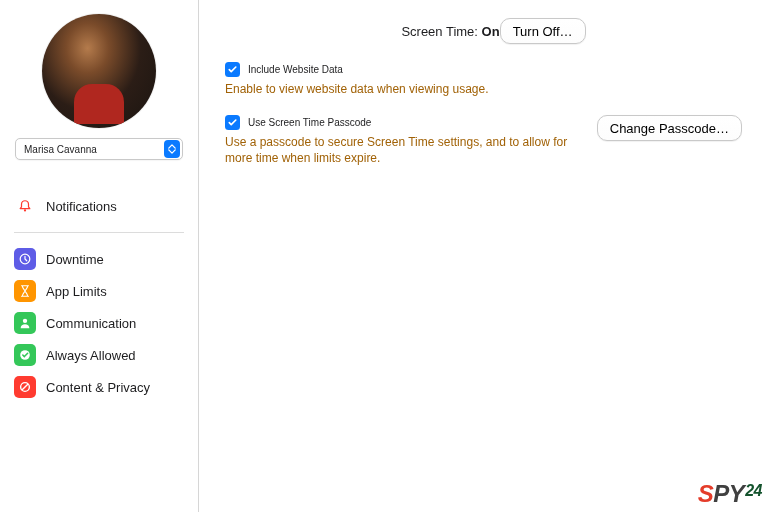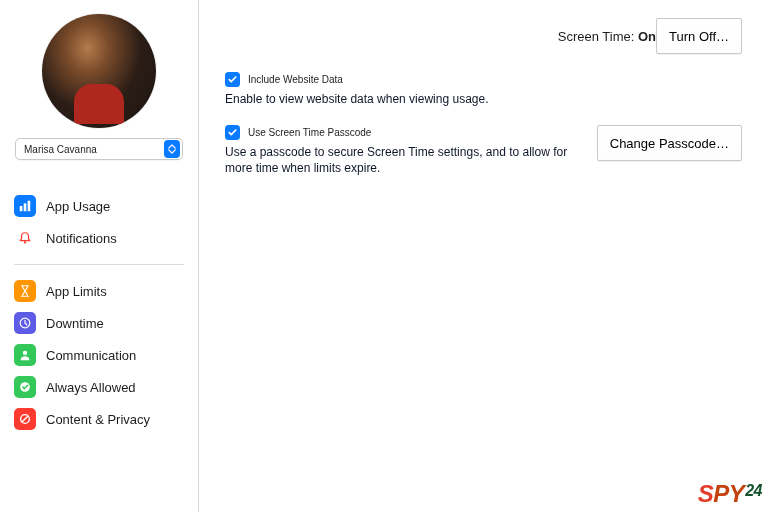--- a/index.html
+++ b/index.html
@@ -99,31 +99,31 @@
       flex-shrink: 0;
     }
     .nav-icon svg { width: 14px; height: 14px; }
     .main {
       flex: 1;
       padding: 18px 26px 0 26px;
       position: relative;
     }
     .row {
       display: flex;
-      justify-content: flex-end;
+      justify-content: center;
       align-items: center;
       margin-left: 20px;
     }
     .row-title { font-size: 13px; }
     .row-title strong { font-weight: 600; }
     .mac-button {
-      height: 36px;
+      height: 26px;
       padding: 0 12px;
       border: 1px solid #c9c9c9;
-      border-radius: 2px;
+      border-radius: 10px;
       background: linear-gradient(#ffffff,#fdfdfd);
       font-size: 13px;
       line-height: 19px;
       box-shadow: 0 0.5px 1px rgba(0,0,0,0.06);
       cursor: default;
     }
     .section { margin-top: 18px; }
     .check-row {
       display: flex;
       align-items: center;
@@ -136,21 +136,21 @@
       background: #0a7aff;
       display: flex;
       align-items: center;
       justify-content: center;
       flex-shrink: 0;
     }
     .checkbox svg { width: 11px; height: 11px; }
     .check-label { font-size: 10px; }
     .check-desc {
       font-size: 12px;
-      color: #0f172a;
+      color: #a16207;
       margin-top: 4px;
       line-height: 1.35;
     }
     .passcode-row {
       display: flex;
       align-items: flex-start;
       justify-content: space-between;
     }
     .watermark {
       position: absolute;
@@ -159,21 +159,21 @@
       background: #fff;
       padding: 2px 6px 4px 8px;
       font-weight: 800;
       font-style: italic;
       font-size: 24px;
       letter-spacing: -0.5px;
       display: flex;
       align-items: baseline;
     }
     .watermark .s { color: #e43c2a; }
-    .watermark .py { color: #c2410c; }
+    .watermark .py { color: #404040; }
     .watermark .n24 { color: #14532d; font-size: 16px; margin-left: 1px; position: relative; top: -6px; }
   </style>
 </head>
 <body>
 
 <div class="sidebar">
   <div class="avatar"></div>
 
   <div class="user-select">
     <span>Marisa Cavanna</span>
@@ -183,57 +183,47 @@
         </svg>
       <svg viewBox="0 0 10 6" width="8" height="5">
           <path d="M1 1 L5 5 L9 1" stroke="#fff" stroke-width="1.6" fill="none" stroke-linecap="round" stroke-linejoin="round"></path>
         </svg>
     </span>
   </div>
 
   <div class="nav">
 
     <div class="nav-item">
-      <span class="nav-icon" style="background:#0a7aff">
-        <svg viewBox="0 0 16 16">
-            <rect x="2" y="8" width="3" height="6" fill="#fff"></rect>
-            <rect x="6.5" y="5" width="3" height="9" fill="#fff"></rect>
-            <rect x="11" y="2" width="3" height="12" fill="#fff"></rect>
-          </svg>
-      </span>
-      <span>App Usage</span>
-    </div>
-    <div class="nav-item">
       <span class="nav-icon" style="background:#fff">
         <svg viewBox="0 0 16 16">
             <path d="M8 2c-2.2 0-4 1.8-4 4v3l-1.5 2h11L12 9V6c0-2.2-1.8-4-4-4z" fill="none" stroke="#ff3b30" stroke-width="1.4" stroke-linejoin="round"></path>
             <circle cx="8" cy="13" r="1.3" fill="#ff3b30"></circle>
           </svg>
       </span>
       <span>Notifications</span>
     </div>
 
     <div class="nav-divider"></div>
 
     <div class="nav-item">
-      <span class="nav-icon" style="background:#ff9500">
-        <svg viewBox="0 0 16 16">
-            <path d="M4 2h8M4 14h8M5 2c0 3 2 4 3 6-1 2-3 3-3 6M11 2c0 3-2 4-3 6 1 2 3 3 3 6" stroke="#fff" stroke-width="1.3" fill="none" stroke-linecap="round"></path>
-          </svg>
-      </span>
-      <span>App Limits</span>
-    </div>
-    <div class="nav-item">
       <span class="nav-icon" style="background:#5e5ce6">
         <svg viewBox="0 0 16 16">
             <circle cx="8" cy="8" r="5.5" fill="none" stroke="#fff" stroke-width="1.4"></circle>
             <path d="M8 5v3l2 2" stroke="#fff" stroke-width="1.4" fill="none" stroke-linecap="round"></path>
           </svg>
       </span>
       <span>Downtime</span>
+    </div>
+    <div class="nav-item">
+      <span class="nav-icon" style="background:#ff9500">
+        <svg viewBox="0 0 16 16">
+            <path d="M4 2h8M4 14h8M5 2c0 3 2 4 3 6-1 2-3 3-3 6M11 2c0 3-2 4-3 6 1 2 3 3 3 6" stroke="#fff" stroke-width="1.3" fill="none" stroke-linecap="round"></path>
+          </svg>
+      </span>
+      <span>App Limits</span>
     </div>
     <div class="nav-item">
       <span class="nav-icon" style="background:#34c759">
         <svg viewBox="0 0 16 16">
             <circle cx="8" cy="5.5" r="2.5" fill="#fff"></circle>
             <path d="M3 14c0-2.8 2.2-4.5 5-4.5s5 1.7 5 4.5" fill="#fff"></path>
           </svg>
       </span>
       <span>Communication</span>
     </div>

